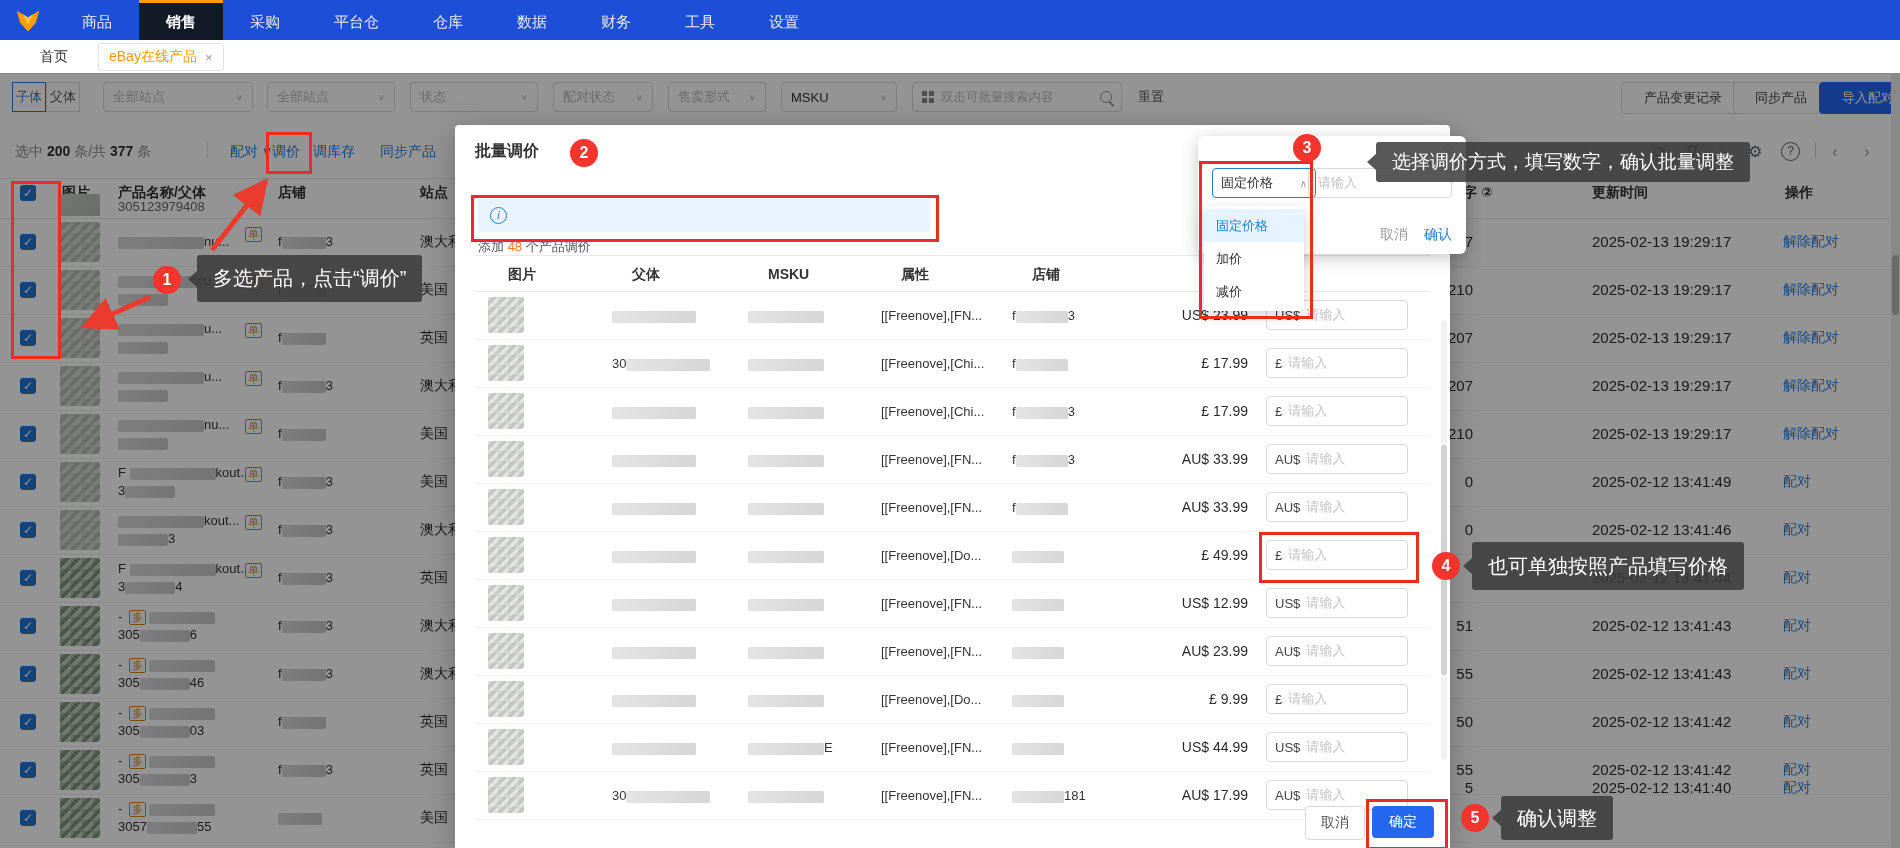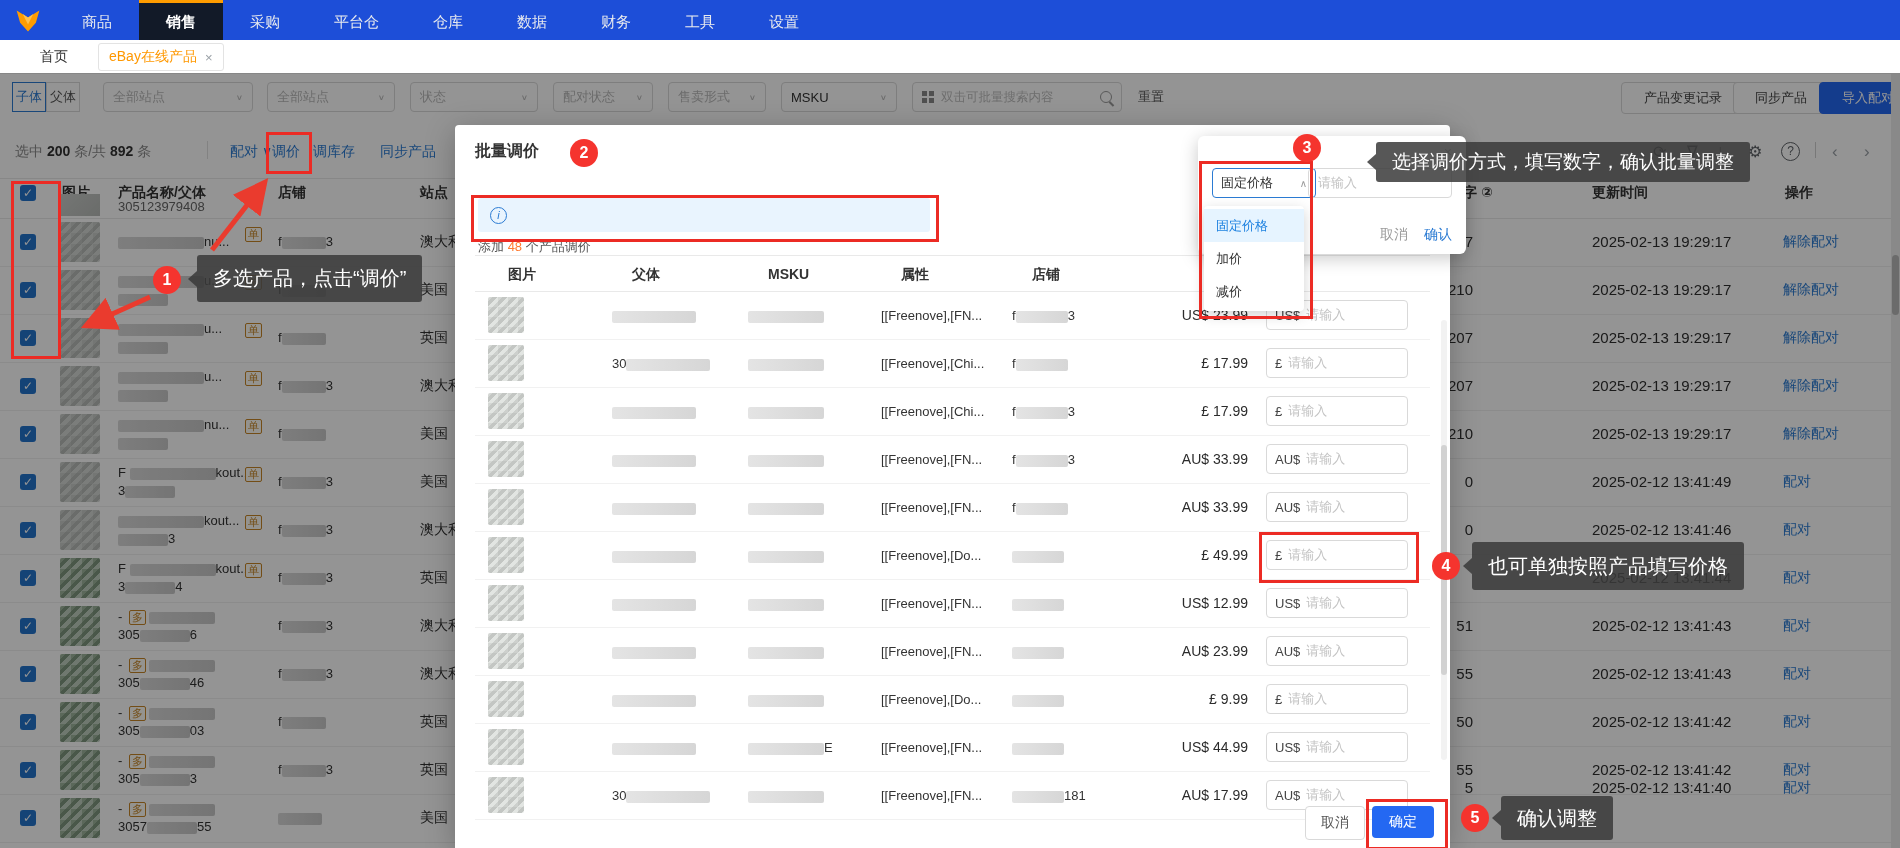--- a/index.html
+++ b/index.html
@@ -200,21 +200,21 @@
   </div>
   <span class="reset" style="left:1138px;">重置</span>
   <div id="right-buttons">
       <div class="btn" style="left: 1621px; width: 98px;">产品变更记录</div>
       <div class="btn" style="left: 1733px; width: 70px;">同步产品</div>
       <div class="btn primary" style="left: 1819px; width: 72px;">导入配对</div>
     </div>
 
   <span class="toolbar-text" style="left:15px;">
     <span>选中</span> <b>200</b>
-    <span>条/共</span> <b>892</b> <span>条</span>
+    <span>条/共</span> <b>377</b> <span>条</span>
   </span>
   <span class="tdivider" style="left:207px;"></span>
   <div id="toolbar-actions">
       <span class="tlink" style="left: 230px;">配对 ∨</span>
       <span class="tlink" style="left: 272px;">调价</span>
       <span class="tlink" style="left: 313px;">调库存</span>
       <span class="tlink" style="left: 380px;">同步产品</span>
     </div>
 
   <div class="hline" style="left:0;top:178px;width:455px;"></div>

